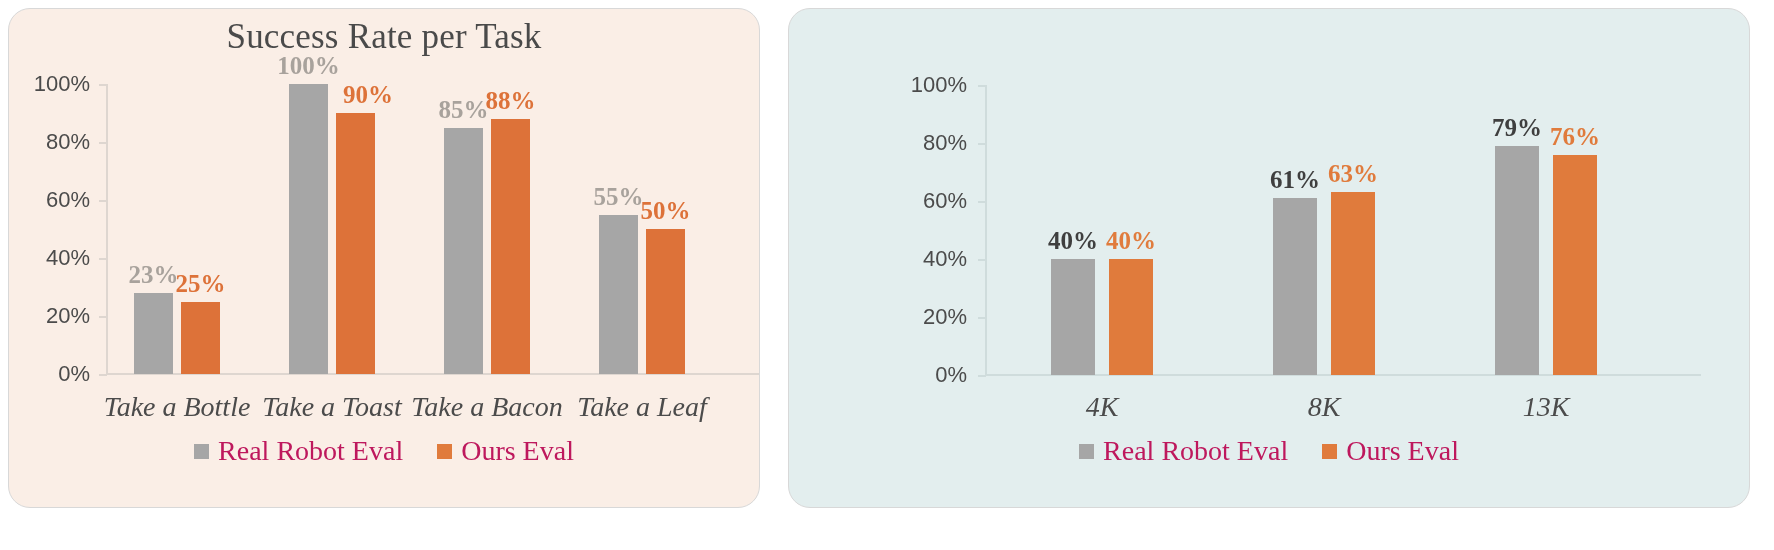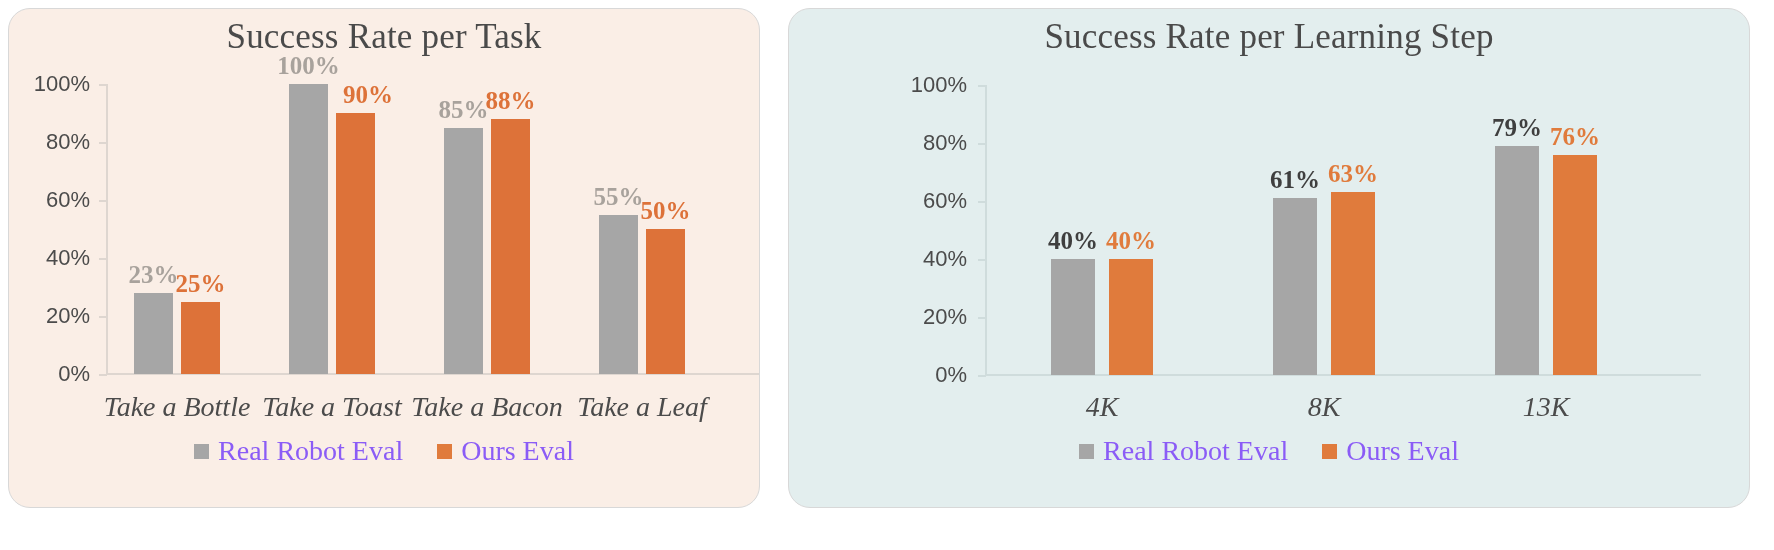--- a/index.html
+++ b/index.html
@@ -157,21 +157,21 @@
   .legend-swatch {
     width: 15px;
     height: 15px;
     display: inline-block;
   }
   .legend-swatch.gray   { background: #a6a6a6; }
   .legend-swatch.orange { background: #e07b3c; }
   .legend-text {
     font-family: "Liberation Serif", "DejaVu Serif", serif;
     font-size: 28px;
-    color: #8b5cf6;
+    color: #be185d;
     white-space: nowrap;
   }
 </style>
 </head>
 <body>
 
 <div class="figure">
 
   <div class="panel" id="panel-left">
     <div class="chart-title">Success Rate per Task</div>
@@ -217,21 +217,20 @@
         <span class="legend-text">Ours Eval</span>
       </div>
     </div>
   <div class="cat-label" style="left: 168px;">Take a Bottle</div>
       <div class="cat-label" style="left: 323px;">Take a Toast</div>
       <div class="cat-label" style="left: 478px;">Take a Bacon</div>
       <div class="cat-label" style="left: 633px;">Take a Leaf</div>
     </div>
 
   <div class="panel" id="panel-right">
-    <div class="chart-title">Success Rate per Learning Step</div>
     <div class="plot" id="plot-right">
       <div class="axis-line"></div>
       <div class="baseline"></div>
     <div class="tick" style="top: 290px;"></div>
         <div class="ytick-label" style="top: 290px;">0%</div>
         <div class="tick" style="top: 232px;"></div>
         <div class="ytick-label" style="top: 232px;">20%</div>
         <div class="tick" style="top: 174px;"></div>
         <div class="ytick-label" style="top: 174px;">40%</div>
         <div class="tick" style="top: 116px;"></div>

